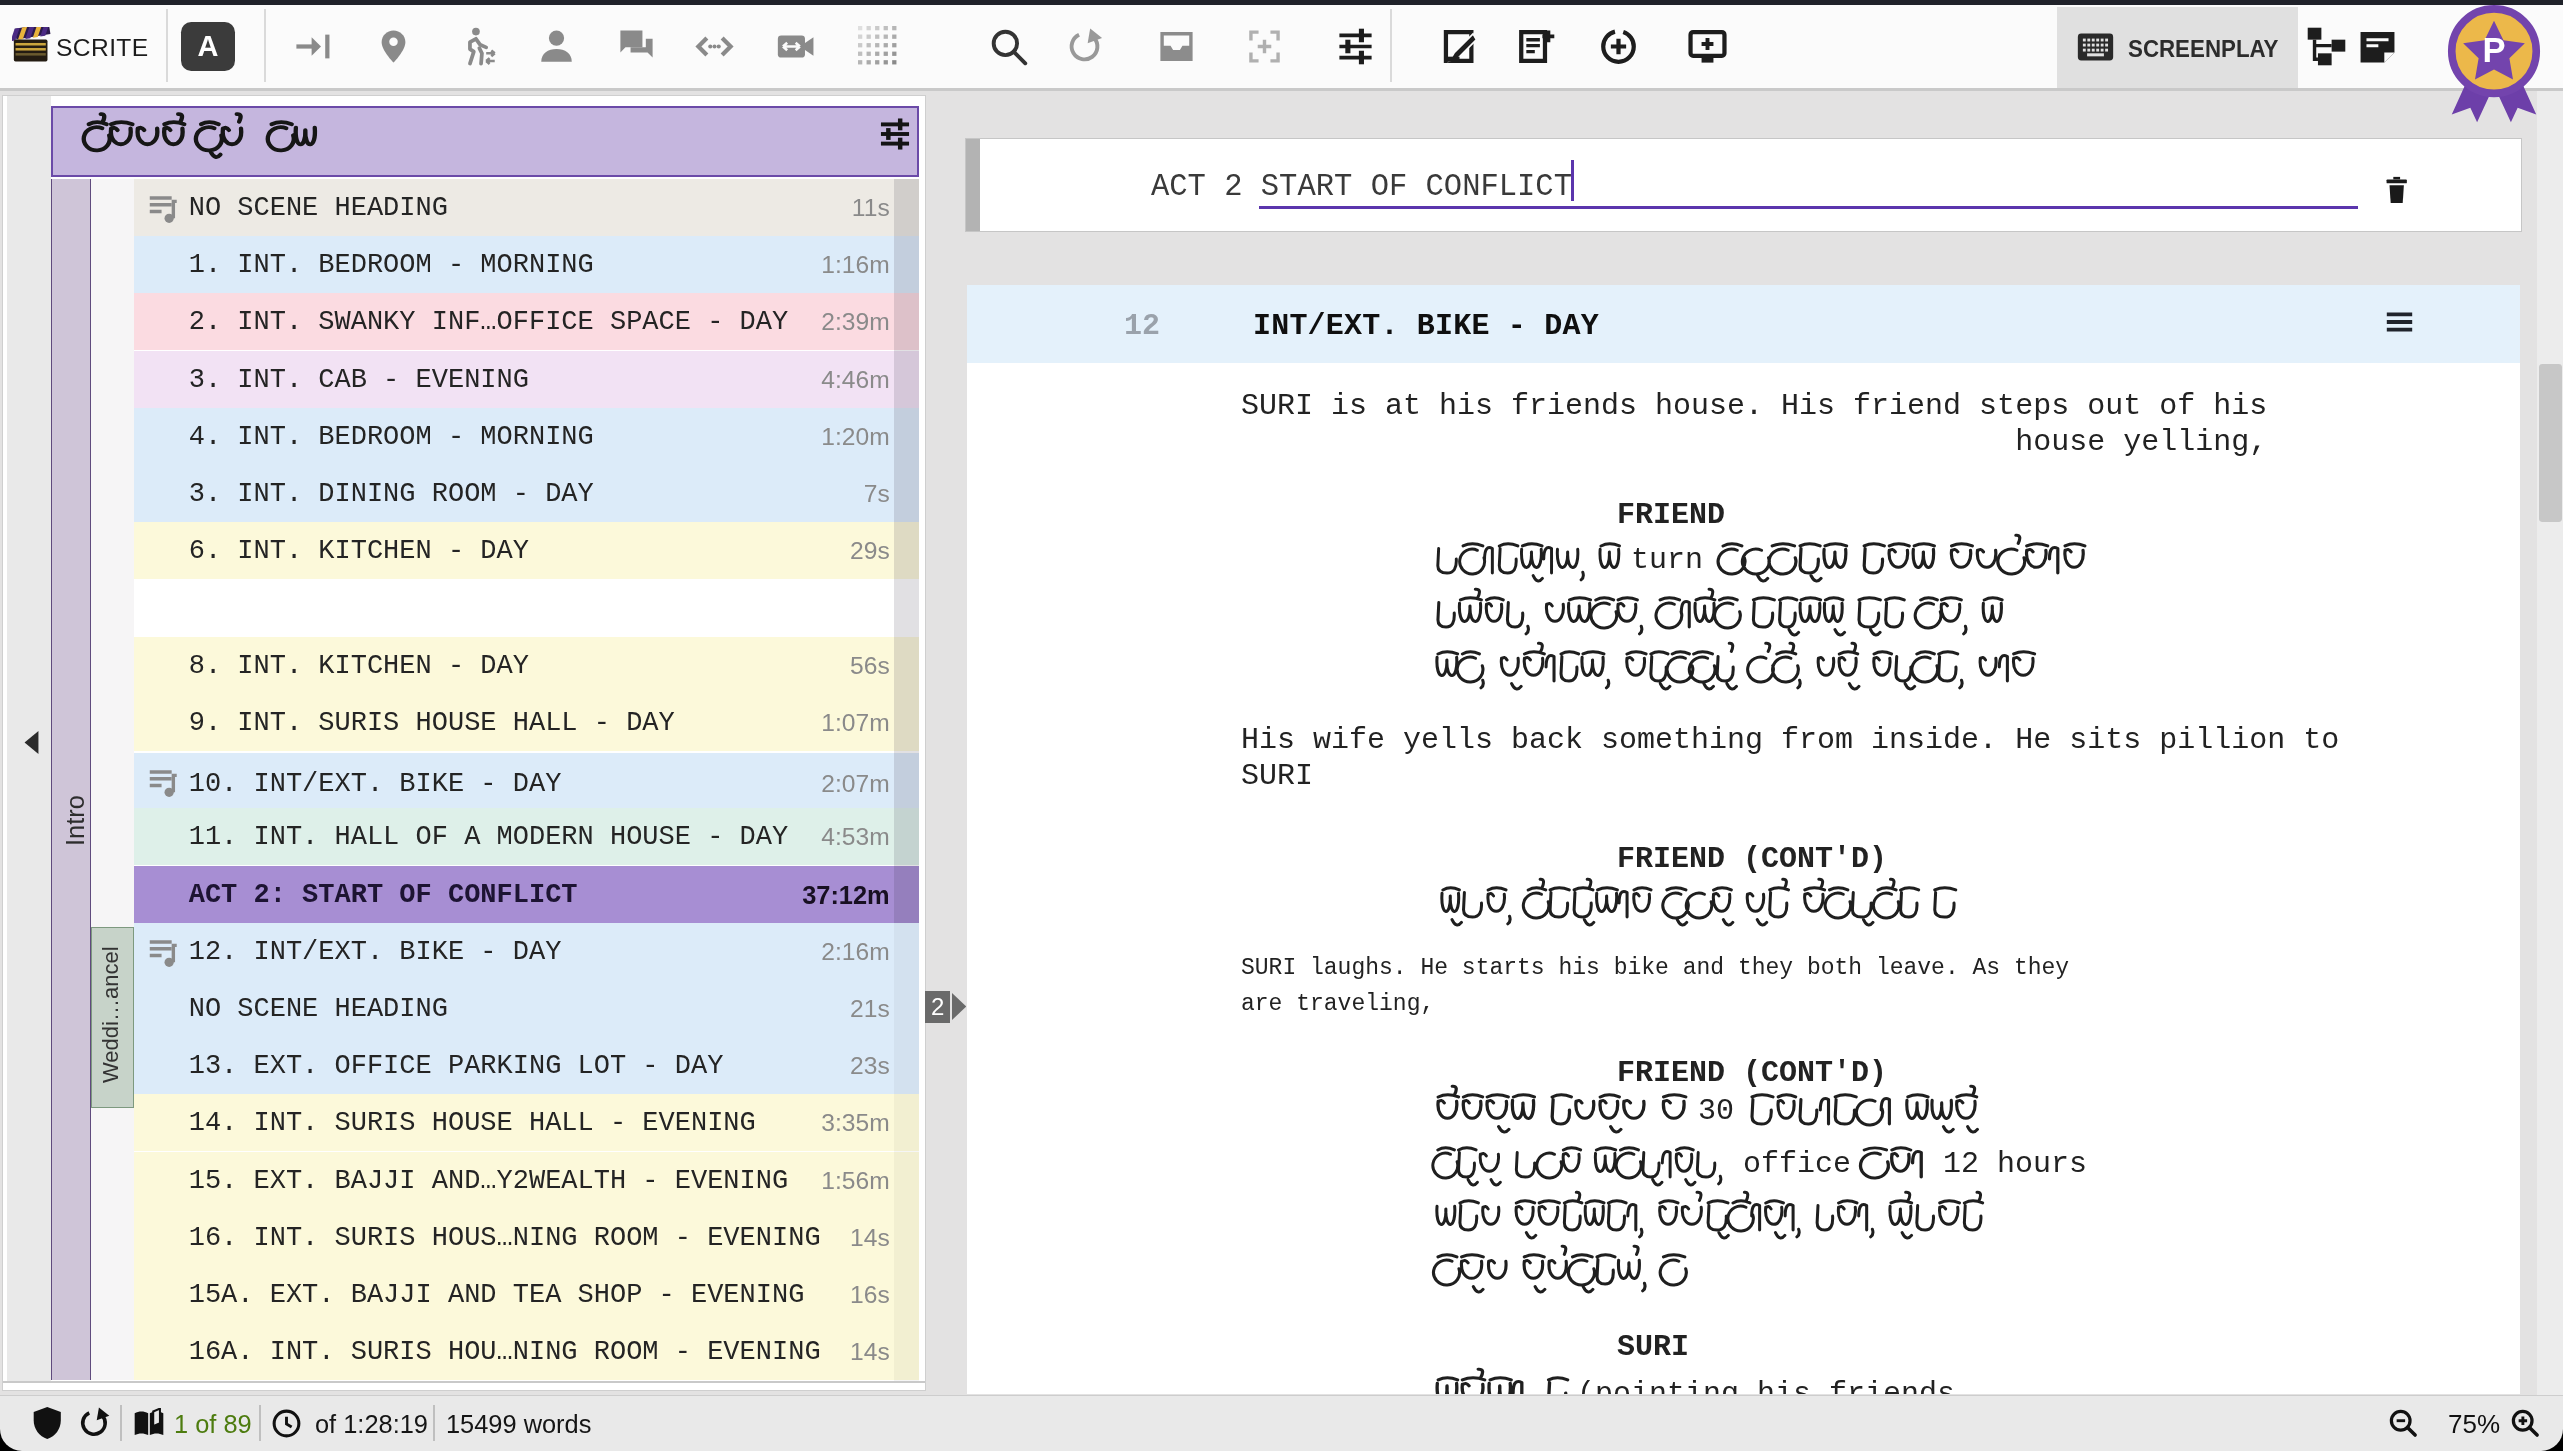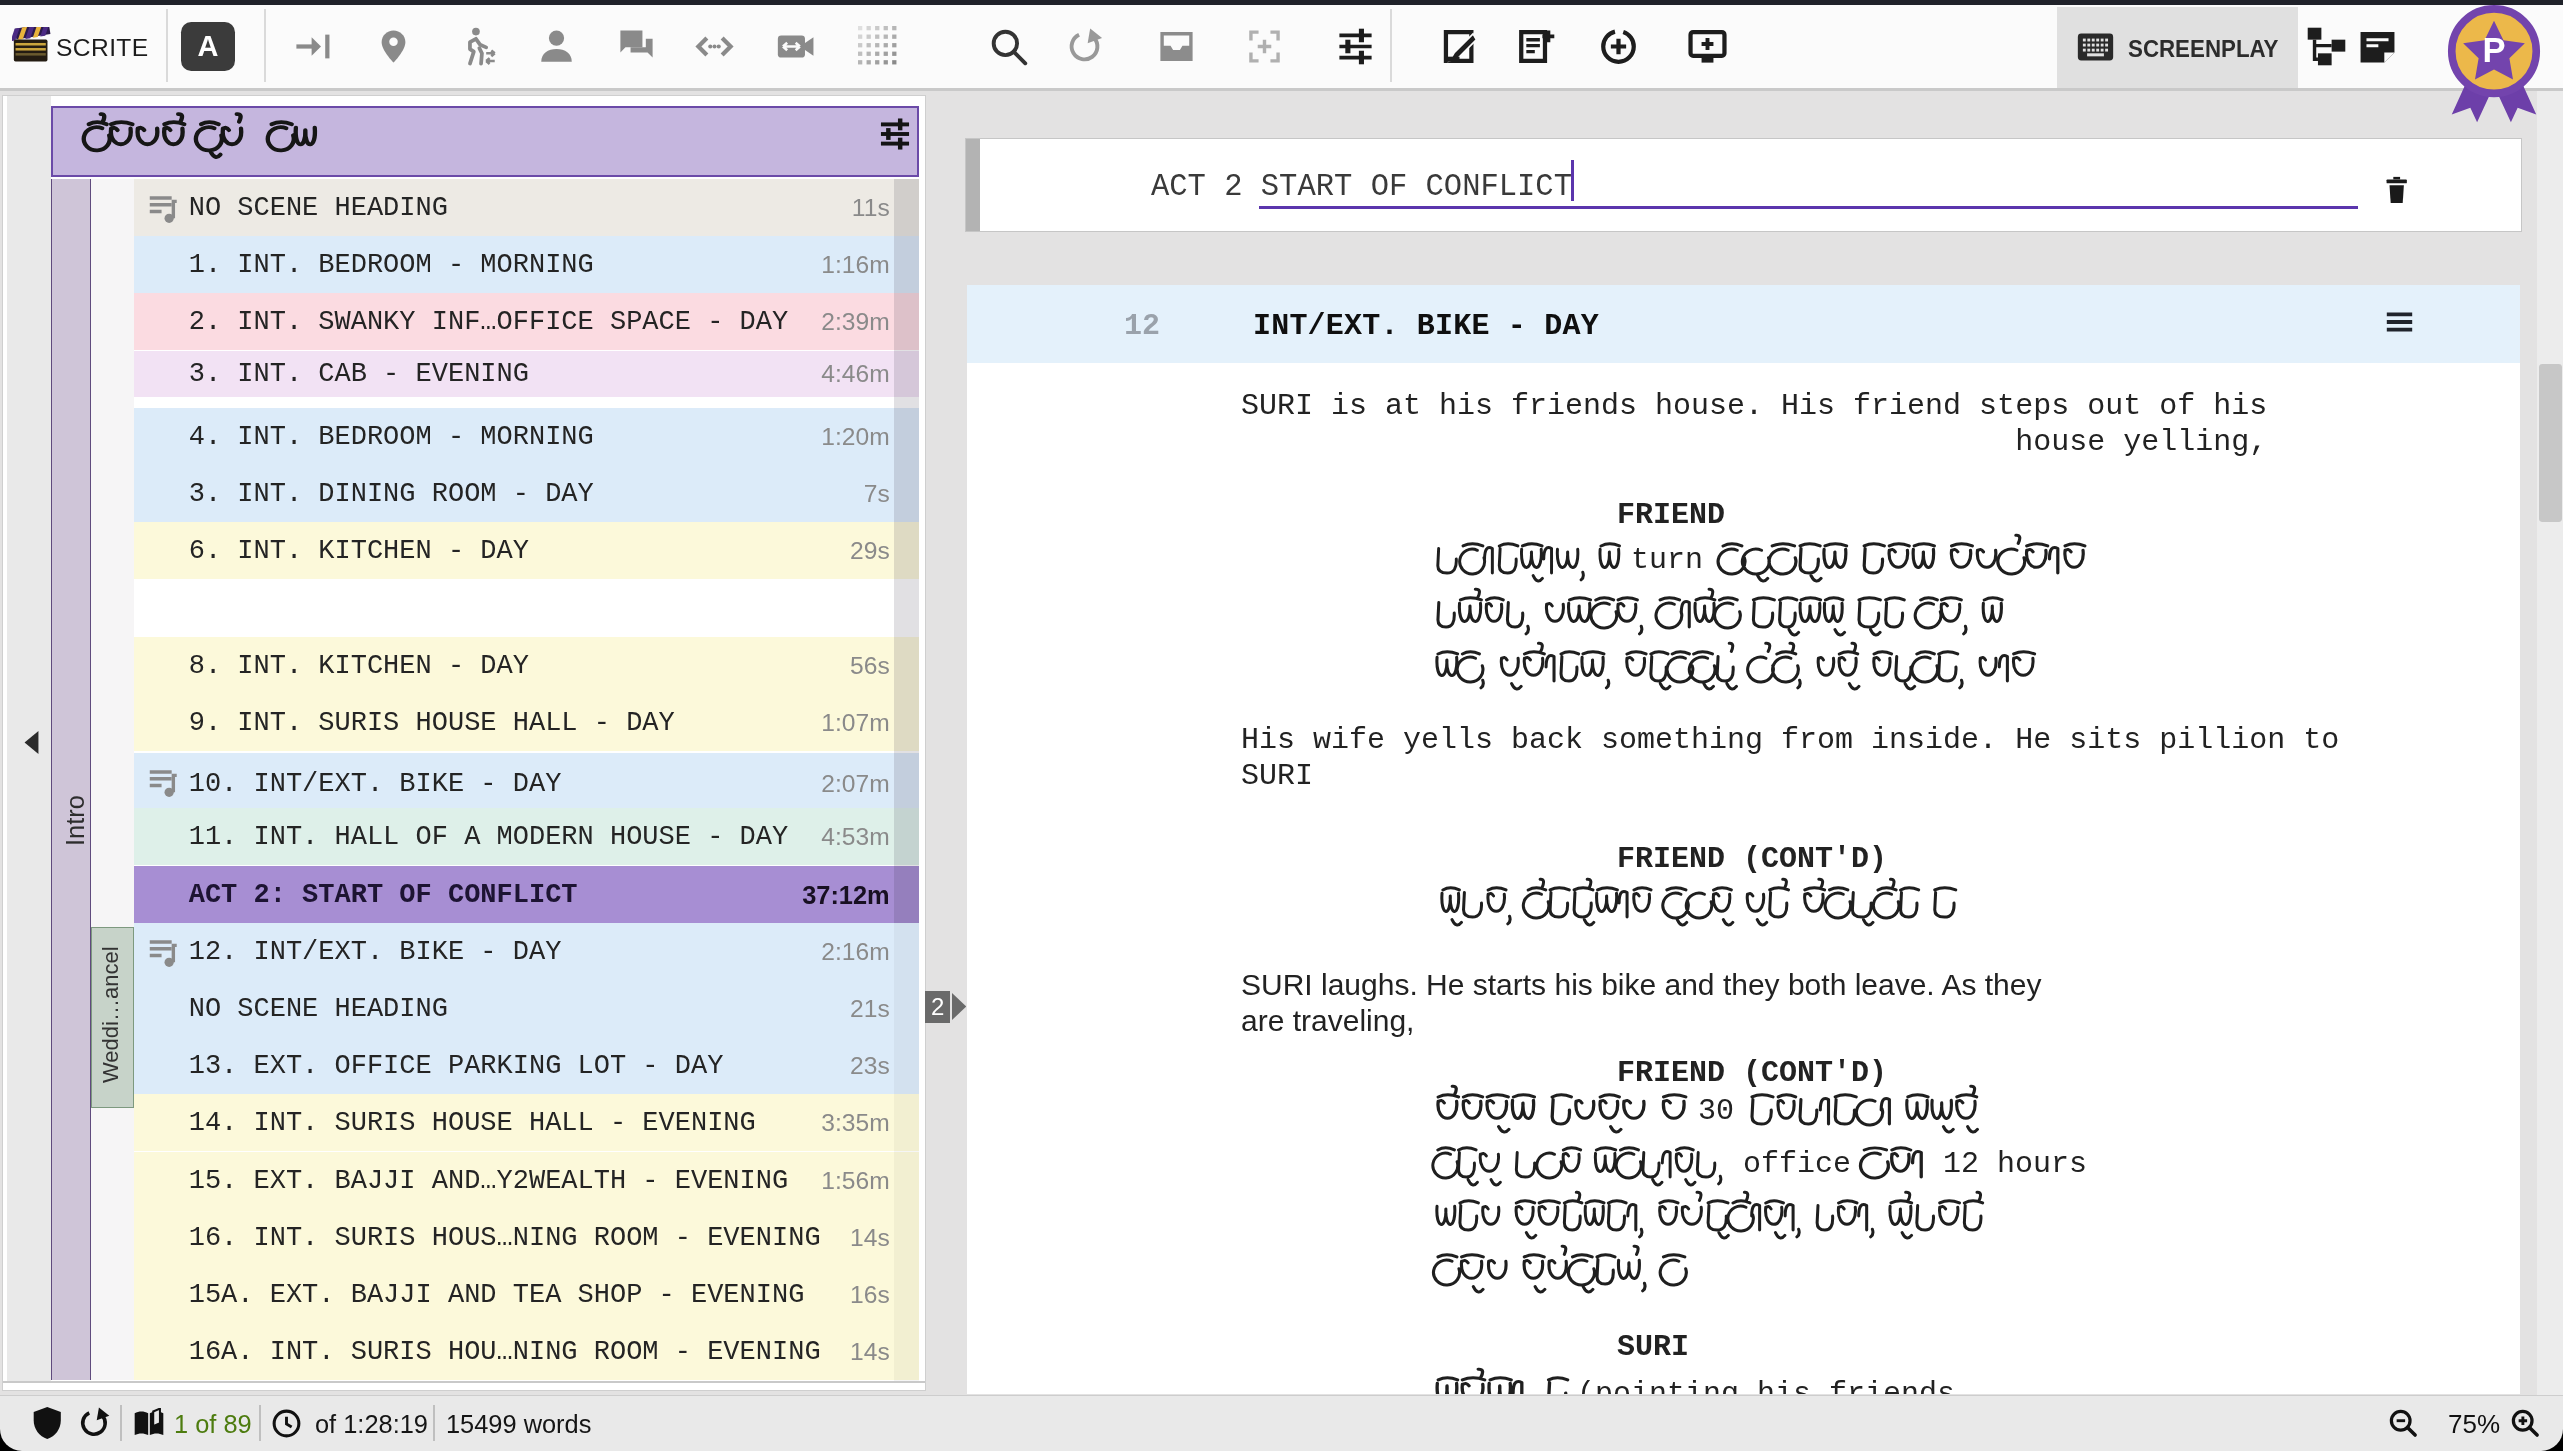--- a/index.html
+++ b/index.html
@@ -215,21 +215,21 @@
         </svg>
       </div>
       <div class="row" style="top:140px;height:57px;background:#dcebf9">
         <div class="rtxt" style="">1. INT. BEDROOM - MORNING</div>
         <div class="rtime" style="">1:16m</div>
       </div>
       <div class="row" style="top:197px;height:57px;background:#fbdbe1">
         <div class="rtxt" style="">2. INT. SWANKY INF…OFFICE SPACE - DAY</div>
         <div class="rtime" style="">2:39m</div>
       </div>
-      <div class="row" style="top:255px;height:46px;background:#f2e2f4">
+      <div class="row" style="top:255px;height:57px;background:#f2e2f4">
         <div class="rtxt" style="">3. INT. CAB - EVENING</div>
         <div class="rtime" style="">4:46m</div>
       </div>
       <div class="row" style="top:312px;height:57px;background:#dcebf9">
         <div class="rtxt" style="">4. INT. BEDROOM - MORNING</div>
         <div class="rtime" style="">1:20m</div>
       </div>
       <div class="row" style="top:369px;height:57px;background:#dcebf9">
         <div class="rtxt" style="">3. INT. DINING ROOM - DAY</div>
         <div class="rtime" style="">7s</div>
@@ -362,21 +362,21 @@
       <div class="abs" style="left:274px;top:437px;font-family:'Liberation Mono',monospace;font-size:30px;color:#222;line-height:36px;white-space:pre;">His wife yells back something from inside. He sits pillion to
 SURI</div>
       <div class="abs" style="left:650px;top:556px;font-family:'Liberation Mono',monospace;font-size:30px;color:#222;line-height:36px;white-space:pre;font-weight:bold;">FRIEND (CONT'D)</div>
       <div class="kline" style="left:472px;top:597px">
         <svg width="519" height="52" viewBox="0 0 612 61" style="overflow:visible;display:block">
           <g transform="scale(1.022 1)">
             <path d="M3.5 13.2C1.5 41.2 14.0 41.2 13.0 16.2C12.0 41.2 24.5 41.2 22.5 13.2 M4.5 9.2Q13.0 4.2 23.5 9.2 M15.0 44.2q5.1 10.9 10.9 3.2 M29.3 12.2L28.3 32.6Q28.3 41.2 38.7 41.2Q50.0 41.2 49.0 24.6 M56.7 14.2C53.7 41.2 78.3 41.2 75.3 14.2 M56.7 15.2q3.3 -4 6.2 1 M56.7 9.2Q66.0 4.2 77.3 9.2 M81.4 40.2q2 6 -2 9 M118.2 14.3A14.7 14.7 0 1 0 126.0 23.1 M102.9 9.2Q112.0 4.2 123.1 9.2 M119.1 6.2q4.0 -10.2 -2.4 -9.6 M129.2 12.2L128.2 32.6Q128.2 41.2 138.3 41.2Q149.3 41.2 148.3 24.6 M128.2 9.2Q138.3 4.2 150.3 9.2 M156.9 12.2L155.9 32.6Q155.9 41.2 165.7 41.2Q176.6 41.2 175.6 24.6 M155.9 9.2Q165.7 4.2 177.6 9.2 M173.6 6.2q4.3 -10.2 -2.6 -9.6 M167.7 44.2q5.1 10.9 10.9 3.2 M182.0 13.2C180.0 41.2 194.4 41.2 193.4 16.2C192.4 41.2 206.8 41.2 204.8 13.2 M183.0 9.2Q193.4 4.2 205.8 9.2 M207.8 24.6Q207.8 7.2 217.0 12.2L217.0 41.2 M225.0 14.2C222.0 41.2 245.6 41.2 242.6 14.2 M225.0 15.2q3.1 -4 5.9 1 M225.0 9.2Q233.8 4.2 244.6 9.2 M279.1 14.3A14.7 14.7 0 1 0 286.9 23.1 M262.9 9.2Q272.9 4.2 284.9 9.2 M274.9 44.2q5.1 10.9 10.9 3.2 M306.2 14.3A14.7 14.7 0 1 0 314.0 23.1 M316.8 14.2C313.8 41.2 338.3 41.2 335.3 14.2 M316.8 15.2q3.3 -4 6.1 1 M316.8 9.2Q326.1 4.2 337.3 9.2 M328.1 44.2q5.1 10.9 10.9 3.2 M355.9 14.2C352.9 41.2 377.4 41.2 374.4 14.2 M355.9 15.2q3.3 -4 6.2 1 M367.2 44.2q5.1 10.9 10.9 3.2 M382.6 12.2L381.6 32.6Q381.6 41.2 391.4 41.2Q402.2 41.2 401.2 24.6 M381.6 9.2Q391.4 4.2 403.2 9.2 M399.2 6.2q4.3 -10.2 -2.6 -9.6 M422.1 14.2C419.1 41.2 445.9 41.2 442.9 14.2 M422.1 15.2q3.7 -4 6.9 1 M422.1 9.2Q432.5 4.2 444.9 9.2 M440.9 6.2q4.6 -10.2 -2.7 -9.6 M466.4 14.3A14.7 14.7 0 1 0 474.2 23.1 M450.6 9.2Q460.2 4.2 471.7 9.2 M478.0 12.2L477.0 32.6Q477.0 41.2 487.8 41.2Q499.6 41.2 498.6 24.6 M489.8 44.2q5.1 10.9 10.9 3.2 M522.1 14.3A14.7 14.7 0 1 0 529.9 23.1 M506.5 9.2Q515.9 4.2 527.4 9.2 M523.4 6.2q4.2 -10.2 -2.5 -9.6 M533.6 12.2L532.6 32.6Q532.6 41.2 542.0 41.2Q552.4 41.2 551.4 24.6 M532.6 9.2Q542.0 4.2 553.4 9.2 M573.0 12.2L572.0 32.6Q572.0 41.2 583.1 41.2Q595.2 41.2 594.2 24.6 M572.0 9.2Q583.1 4.2 596.2 9.2" fill="none" stroke="#1f1f1f" stroke-width="3.5" stroke-linecap="round" stroke-linejoin="round"></path>
           </g>
         </svg>
       </div>
-      <div class="abs" style="left:274px;top:665px;font-family:Liberation Sans, sans-serif;font-size:30px;color:#222;line-height:36px;white-space:pre;margin-top:17px;">SURI laughs. He starts his bike and they both leave. As they
+      <div class="abs" style="left:274px;top:665px;font-family:Liberation Mono, monospace;font-size:23px;color:#222;line-height:36px;white-space:pre;">SURI laughs. He starts his bike and they both leave. As they
 are traveling,</div>
       <div class="abs" style="left:650px;top:770px;font-family:'Liberation Mono',monospace;font-size:30px;color:#222;line-height:36px;white-space:pre;font-weight:bold;">FRIEND (CONT'D)</div>
       <div class="kline" style="left:467px;top:804px">
         <svg width="254" height="52" viewBox="0 0 300 61" style="overflow:visible;display:block">
           <g transform="scale(1.107 1)">
             <path d="M4.5 14.2C1.5 41.2 27.1 41.2 24.1 14.2 M4.5 15.2q3.5 -4 6.5 1 M4.5 9.2Q14.3 4.2 26.1 9.2 M22.1 6.2q4.3 -10.2 -2.6 -9.6 M31.5 14.2C28.5 41.2 52.8 41.2 49.8 14.2 M31.5 15.2q3.2 -4 6.1 1 M31.5 9.2Q40.6 4.2 51.8 9.2 M56.8 14.2C53.8 41.2 80.2 41.2 77.2 14.2 M56.8 15.2q3.6 -4 6.7 1 M56.8 9.2Q67.0 4.2 79.2 9.2 M69.0 44.2q5.1 10.9 10.9 3.2 M83.8 13.2C81.8 41.2 95.9 41.2 94.9 16.2C93.9 41.2 108.1 41.2 106.1 13.2 M84.8 9.2Q94.9 4.2 107.1 9.2 M127.1 12.2L126.1 32.6Q126.1 41.2 135.3 41.2Q145.5 41.2 144.5 24.6 M126.1 9.2Q135.3 4.2 146.5 9.2 M151.6 14.2C148.6 41.2 173.2 41.2 170.2 14.2 M151.6 15.2q3.3 -4 6.2 1 M177.4 14.2C174.4 41.2 198.7 41.2 195.7 14.2 M177.4 15.2q3.2 -4 6.1 1 M177.4 9.2Q186.5 4.2 197.7 9.2 M188.5 44.2q5.1 10.9 10.9 3.2 M202.7 14.2C199.7 41.2 226.8 41.2 223.8 14.2 M202.7 15.2q3.7 -4 6.9 1 M245.0 14.2C242.0 41.2 269.6 41.2 266.6 14.2 M245.0 15.2q3.8 -4 7.1 1 M245.0 9.2Q255.8 4.2 268.6 9.2" fill="none" stroke="#1f1f1f" stroke-width="3.5" stroke-linecap="round" stroke-linejoin="round"></path>
           </g>
         </svg>
       </div>
       <div class="abs" style="left:731px;top:808px;font-family:'Liberation Mono',monospace;font-size:30px;color:#222;line-height:36px;white-space:pre;">30</div>

